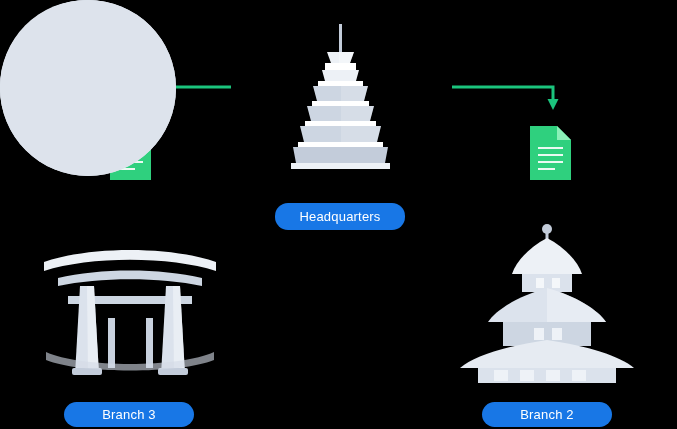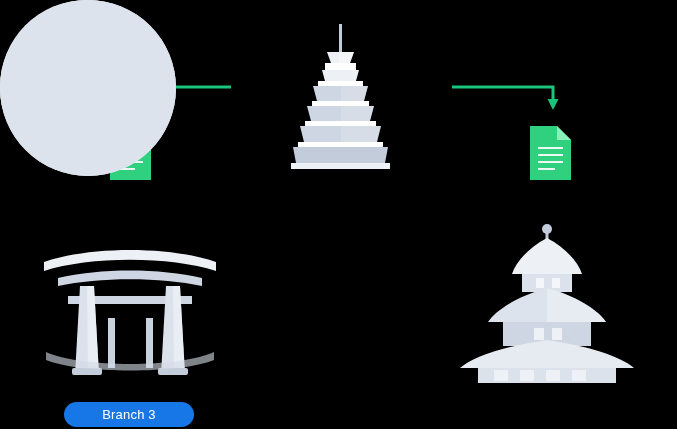--- a/index.html
+++ b/index.html
@@ -135,20 +135,21 @@
         <rect x="291" y="163" width="99" height="6" fill="#edf1f6"></rect>
 
         <path d="M339 52 L354 52 L350 63 L339 63 Z" fill="#ffffff" opacity="0.35"></path>
         <path d="M341 86 L368 86 L364 101 L341 101 Z" fill="#ffffff" opacity="0.18"></path>
         <path d="M341 106 L374 106 L370 121 L341 121 Z" fill="#ffffff" opacity="0.18"></path>
         <path d="M341 126 L381 126 L377 142 L341 142 Z" fill="#ffffff" opacity="0.18"></path>
       </g>
     </svg>
   </div>
 
+  <div class="label" id="label-hq">Headquarters</div>
 
   <svg class="connector" id="connector-left" width="120" height="30" viewBox="0 0 120 30">
     <path d="M113 5 L12 5 L12 20" fill="none" stroke="#1bc47d" stroke-width="3"></path>
     <path d="M12 28 L6.5 17 L17.5 17 Z" fill="#1bc47d"></path>
   </svg>
 
   <svg class="connector" id="connector-right" width="120" height="30" viewBox="0 0 120 30">
     <path d="M5 5 L106 5 L106 20" fill="none" stroke="#1bc47d" stroke-width="3"></path>
     <path d="M106 28 L100.5 17 L111.5 17 Z" fill="#1bc47d"></path>
   </svg>
@@ -232,14 +233,15 @@
         <rect x="572" y="370" width="14" height="11" fill="#eef2f7"></rect>
 
         <rect x="534" y="328" width="10" height="12" fill="#eef2f7"></rect>
         <rect x="552" y="328" width="10" height="12" fill="#eef2f7"></rect>
         <rect x="536" y="278" width="8" height="10" fill="#f4f7fa"></rect>
         <rect x="552" y="278" width="8" height="10" fill="#f4f7fa"></rect>
       </g>
     </svg>
   </div>
 
+  <div class="label" id="label-b2">Branch  2</div>
 
 </div>
 
 </body></html>

